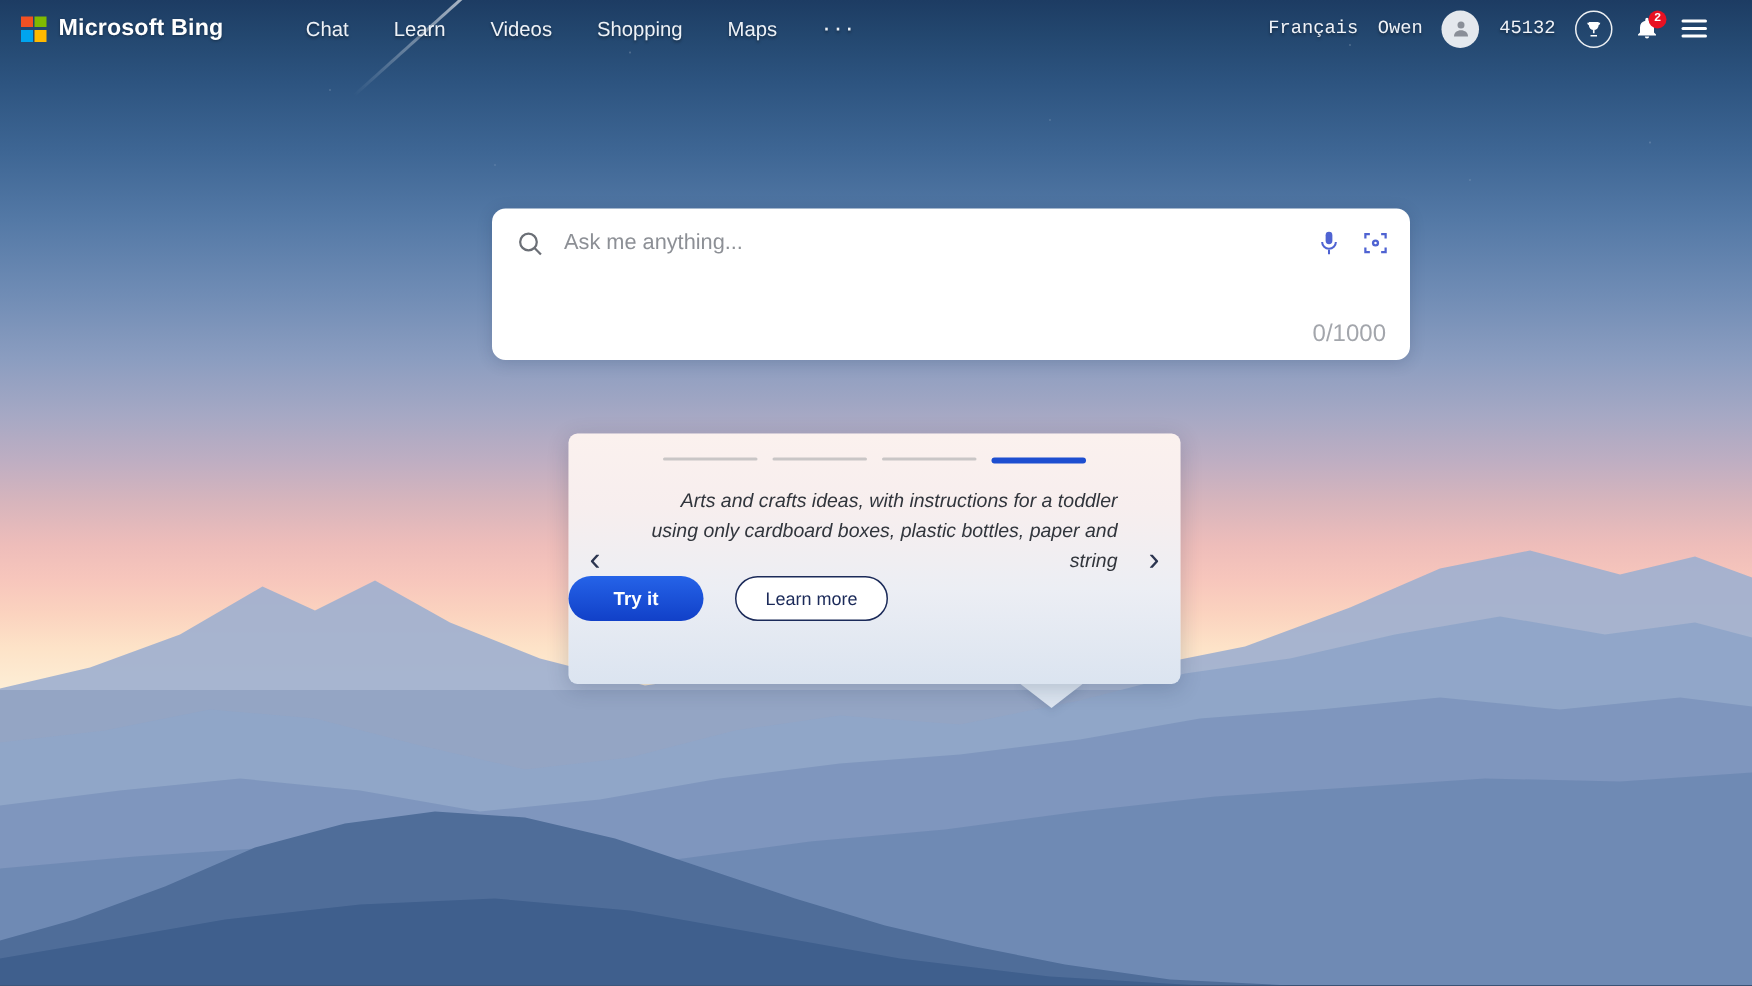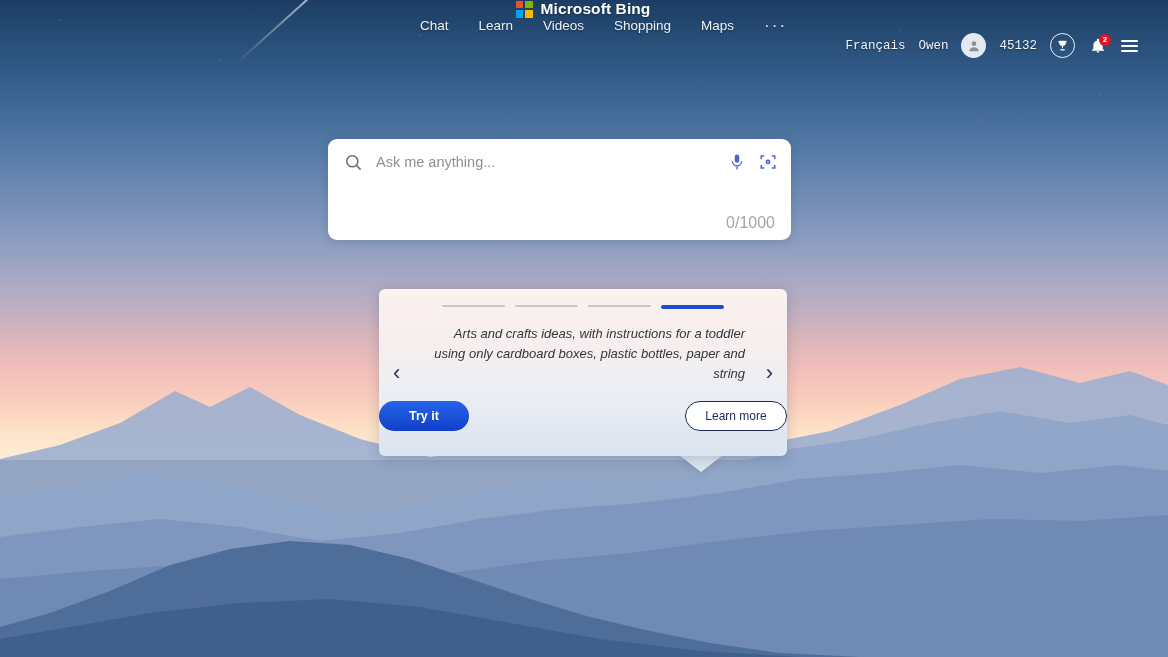--- a/index.html
+++ b/index.html
@@ -57,21 +57,20 @@
 
   
   .ridge { position:absolute; left:0; bottom:0; width:1168px; }
   .ridge svg { display:block; width:1168px; }
 
   
   .header {
     position:absolute; left:0; top:0; width:1152px; height:38px;
     display:flex; align-items:center;
     z-index:40;
-    flex-direction:column;
   }
   .brand { display:flex; align-items:center; gap:8px; margin-left:14px; }
   .ms-logo { width:17px; height:17px; display:grid;
     grid-template-columns:1fr 1fr; grid-template-rows:1fr 1fr; gap:1.6px; }
   .ms-logo i { display:block; }
   .ms-logo i:nth-child(1){ background:#f25022; }
   .ms-logo i:nth-child(2){ background:#7fba00; }
   .ms-logo i:nth-child(3){ background:#00a4ef; }
   .ms-logo i:nth-child(4){ background:#ffb900; }
   .brand-text { color:#fff; font-size:15.5px; font-weight:600; letter-spacing:.1px;
@@ -106,21 +105,21 @@
     position:absolute; top:-1px; right:-3px;
     min-width:12px; height:12px; padding:0 2px;
     border-radius:7px; background:#e81123; color:#fff;
     font-size:8px; font-weight:700; line-height:12px; text-align:center;
   }
   .hamburger { display:flex; flex-direction:column; gap:3px; width:17px; cursor:pointer; }
   .hamburger i { display:block; height:2px; background:#fff; border-radius:1px; }
 
   
   .searchbox {
-    position:absolute; left:328px; top:139px; width:463px; height:101px;
+    position:absolute; left:328px; top:139px; width:612px; height:101px;
     background:#fff; border-radius:9px;
     box-shadow:0 2px 10px rgba(20,40,70,.18);
     z-index:30;
   }
   .sb-top { display:flex; align-items:center; height:46px; padding:0 14px 0 16px; }
   .sb-search-icon { width:19px; height:19px; flex:none; }
   .sb-search-icon svg { width:19px; height:19px; stroke:#6b6f76; fill:none; stroke-width:1.9; }
   .sb-input {
     flex:1; border:0; outline:0; margin-left:13px;
     font-family:"Liberation Sans", sans-serif;
@@ -154,21 +153,21 @@
     filter:drop-shadow(0 2px 3px rgba(20,40,70,.12));
   }
   .dots { display:flex; justify-content:center; gap:10px; padding-top:16px; }
   .dot { width:63px; height:2px; background:#c9c6c6; border-radius:2px; cursor:pointer; }
   .dot.active { height:4px; background:#1d4ed0; border-radius:2px; }
   .card-text {
     margin:15px 42px 0; text-align:right;
     font-style:italic; font-size:13px; line-height:20px;
     color:#31353c; font-family:"Liberation Sans", sans-serif;
   }
-  .card-btns { display:flex; justify-content:space-between; gap:21px; margin-top:17px; }
+  .card-btns { display:flex; justify-content:flex-start; gap:21px; }
   .btn-primary {
     width:90px; height:30px; border-radius:16px; border:0;
     background:linear-gradient(to bottom, #2563e8, #1140c8);
     color:#fff; font-size:12.5px; font-weight:600; cursor:pointer;
     font-family:"Liberation Sans", sans-serif;
   }
   .btn-secondary {
     width:102px; height:30px; border-radius:16px;
     background:#fff; border:1.4px solid #1b2a59;
     color:#1b2a59; font-size:12px; cursor:pointer;

